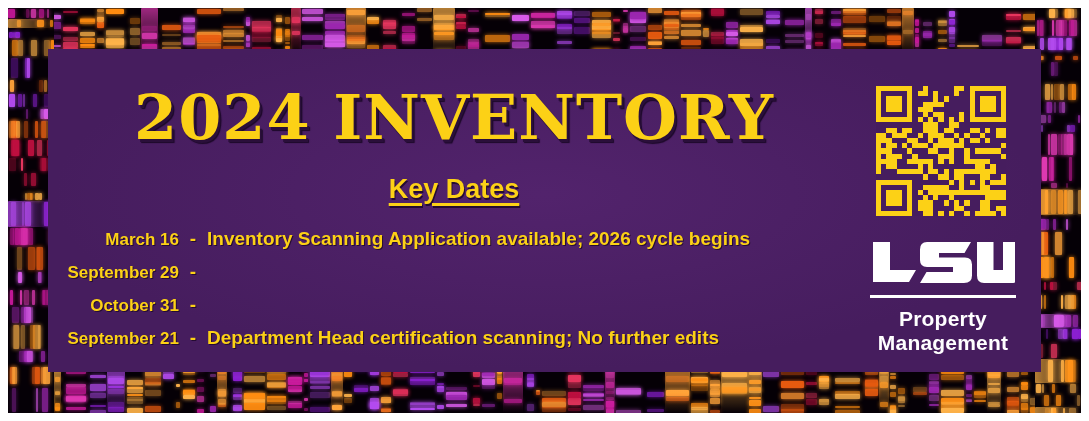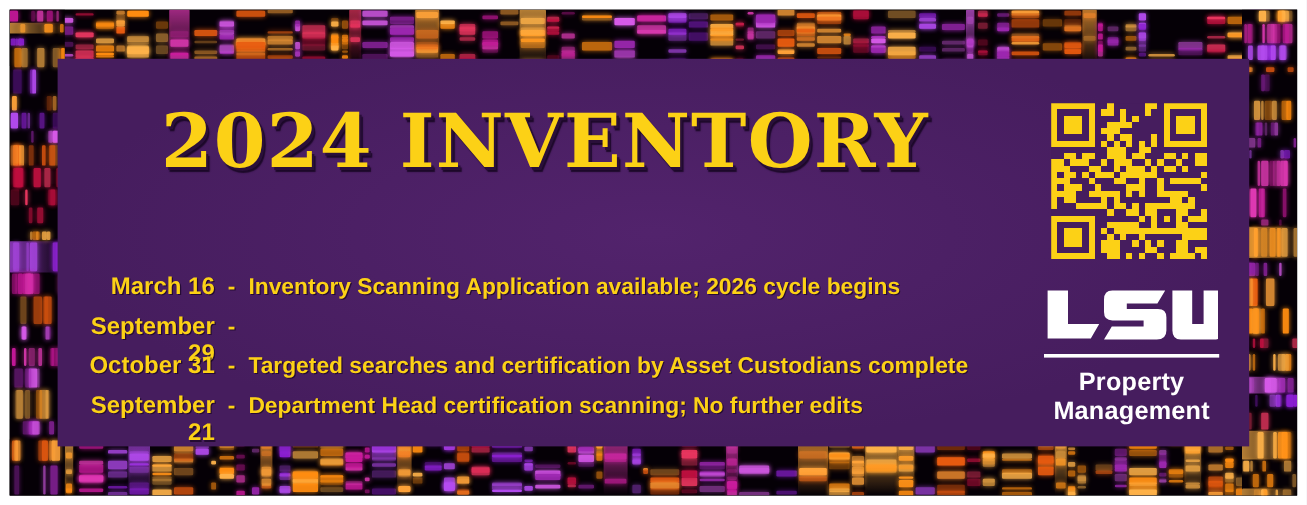--- a/index.html
+++ b/index.html
@@ -38,21 +38,21 @@
   .subtitle{position:absolute;left:96px;top:166px;width:700px;
             text-align:center;font-size:27px;font-weight:700;
             color:#FCD116;text-decoration:underline;
             text-underline-offset:5px;text-decoration-thickness:3px;
             text-shadow:1px 2px 0 rgba(25,6,38,.8);}
 
   
   .dates{position:absolute;left:56px;top:220px;width:810px;}
   .row{display:flex;align-items:baseline;height:33px;}
   .d-date{width:115px;text-align:right;flex:0 0 115px;
-          font-size:20px;font-weight:700;color:#FCD116;
+          font-size:17px;font-weight:700;color:#FCD116;
           text-shadow:1px 1px 0 rgba(25,6,38,.75);}
   .d-dash{flex:0 0 28px;text-align:center;
           font-size:19px;font-weight:700;color:#FCD116;
           text-shadow:1px 1px 0 rgba(25,6,38,.75);}
   .d-text{flex:1;font-size:19px;font-weight:700;color:#FCD116;
           white-space:nowrap;text-shadow:1px 1px 0 rgba(25,6,38,.75);}
 
   
   .qr{position:absolute;left:868px;top:78px;width:130px;height:130px;
       background:#461D5E;}
@@ -1534,35 +1534,35 @@
         <div class="band" style="top:1px;bottom:auto;left:16.5px;width:4.3px;height:10px;background:#ff8c10;opacity:0.96;box-shadow:0 0 4px #ff8c10;"></div>
         <div class="band" style="top:1px;bottom:auto;left:15.5px;width:2.2px;height:10px;background:#ffb34a;opacity:0.74;box-shadow:0 0 4px #ffb34a;"></div>
         <div class="band" style="top:1px;bottom:auto;left:34.3px;width:6.4px;height:10px;background:#ffb34a;opacity:0.51;box-shadow:0 0 4px #ffb34a;"></div>
         <div class="band" style="inset:0;background:linear-gradient(90deg,#ffb34a,rgba(0,0,0,0));opacity:.7;"></div>
       </div>
     </div>
 
   <div class="field"></div>
 
   <div class="title">2024 INVENTORY</div>
+  <div class="subtitle">Key Dates</div>
 
   <div class="dates" id="datesList">
       <div class="row">
         <div class="d-date">March 16</div>
         <div class="d-dash">-</div>
         <div class="d-text">Inventory Scanning Application available; 2026 cycle begins</div>
       </div>
       <div class="row">
         <div class="d-date">September 29</div>
         <div class="d-dash">-</div>
       </div>
       <div class="row">
         <div class="d-date">October 31</div>
         <div class="d-dash">-</div>
-        <div class="d-text">Targeted searches and certification by Asset Custodians complete</div>
       </div>
       <div class="row">
         <div class="d-date">September 21</div>
         <div class="d-dash">-</div>
         <div class="d-text">Department Head certification scanning; No further edits</div>
       </div>
     </div>
 
   <div class="qr">
     <svg id="qrSvg" width="130" height="130" viewBox="0 0 25 25" shape-rendering="crispEdges">

